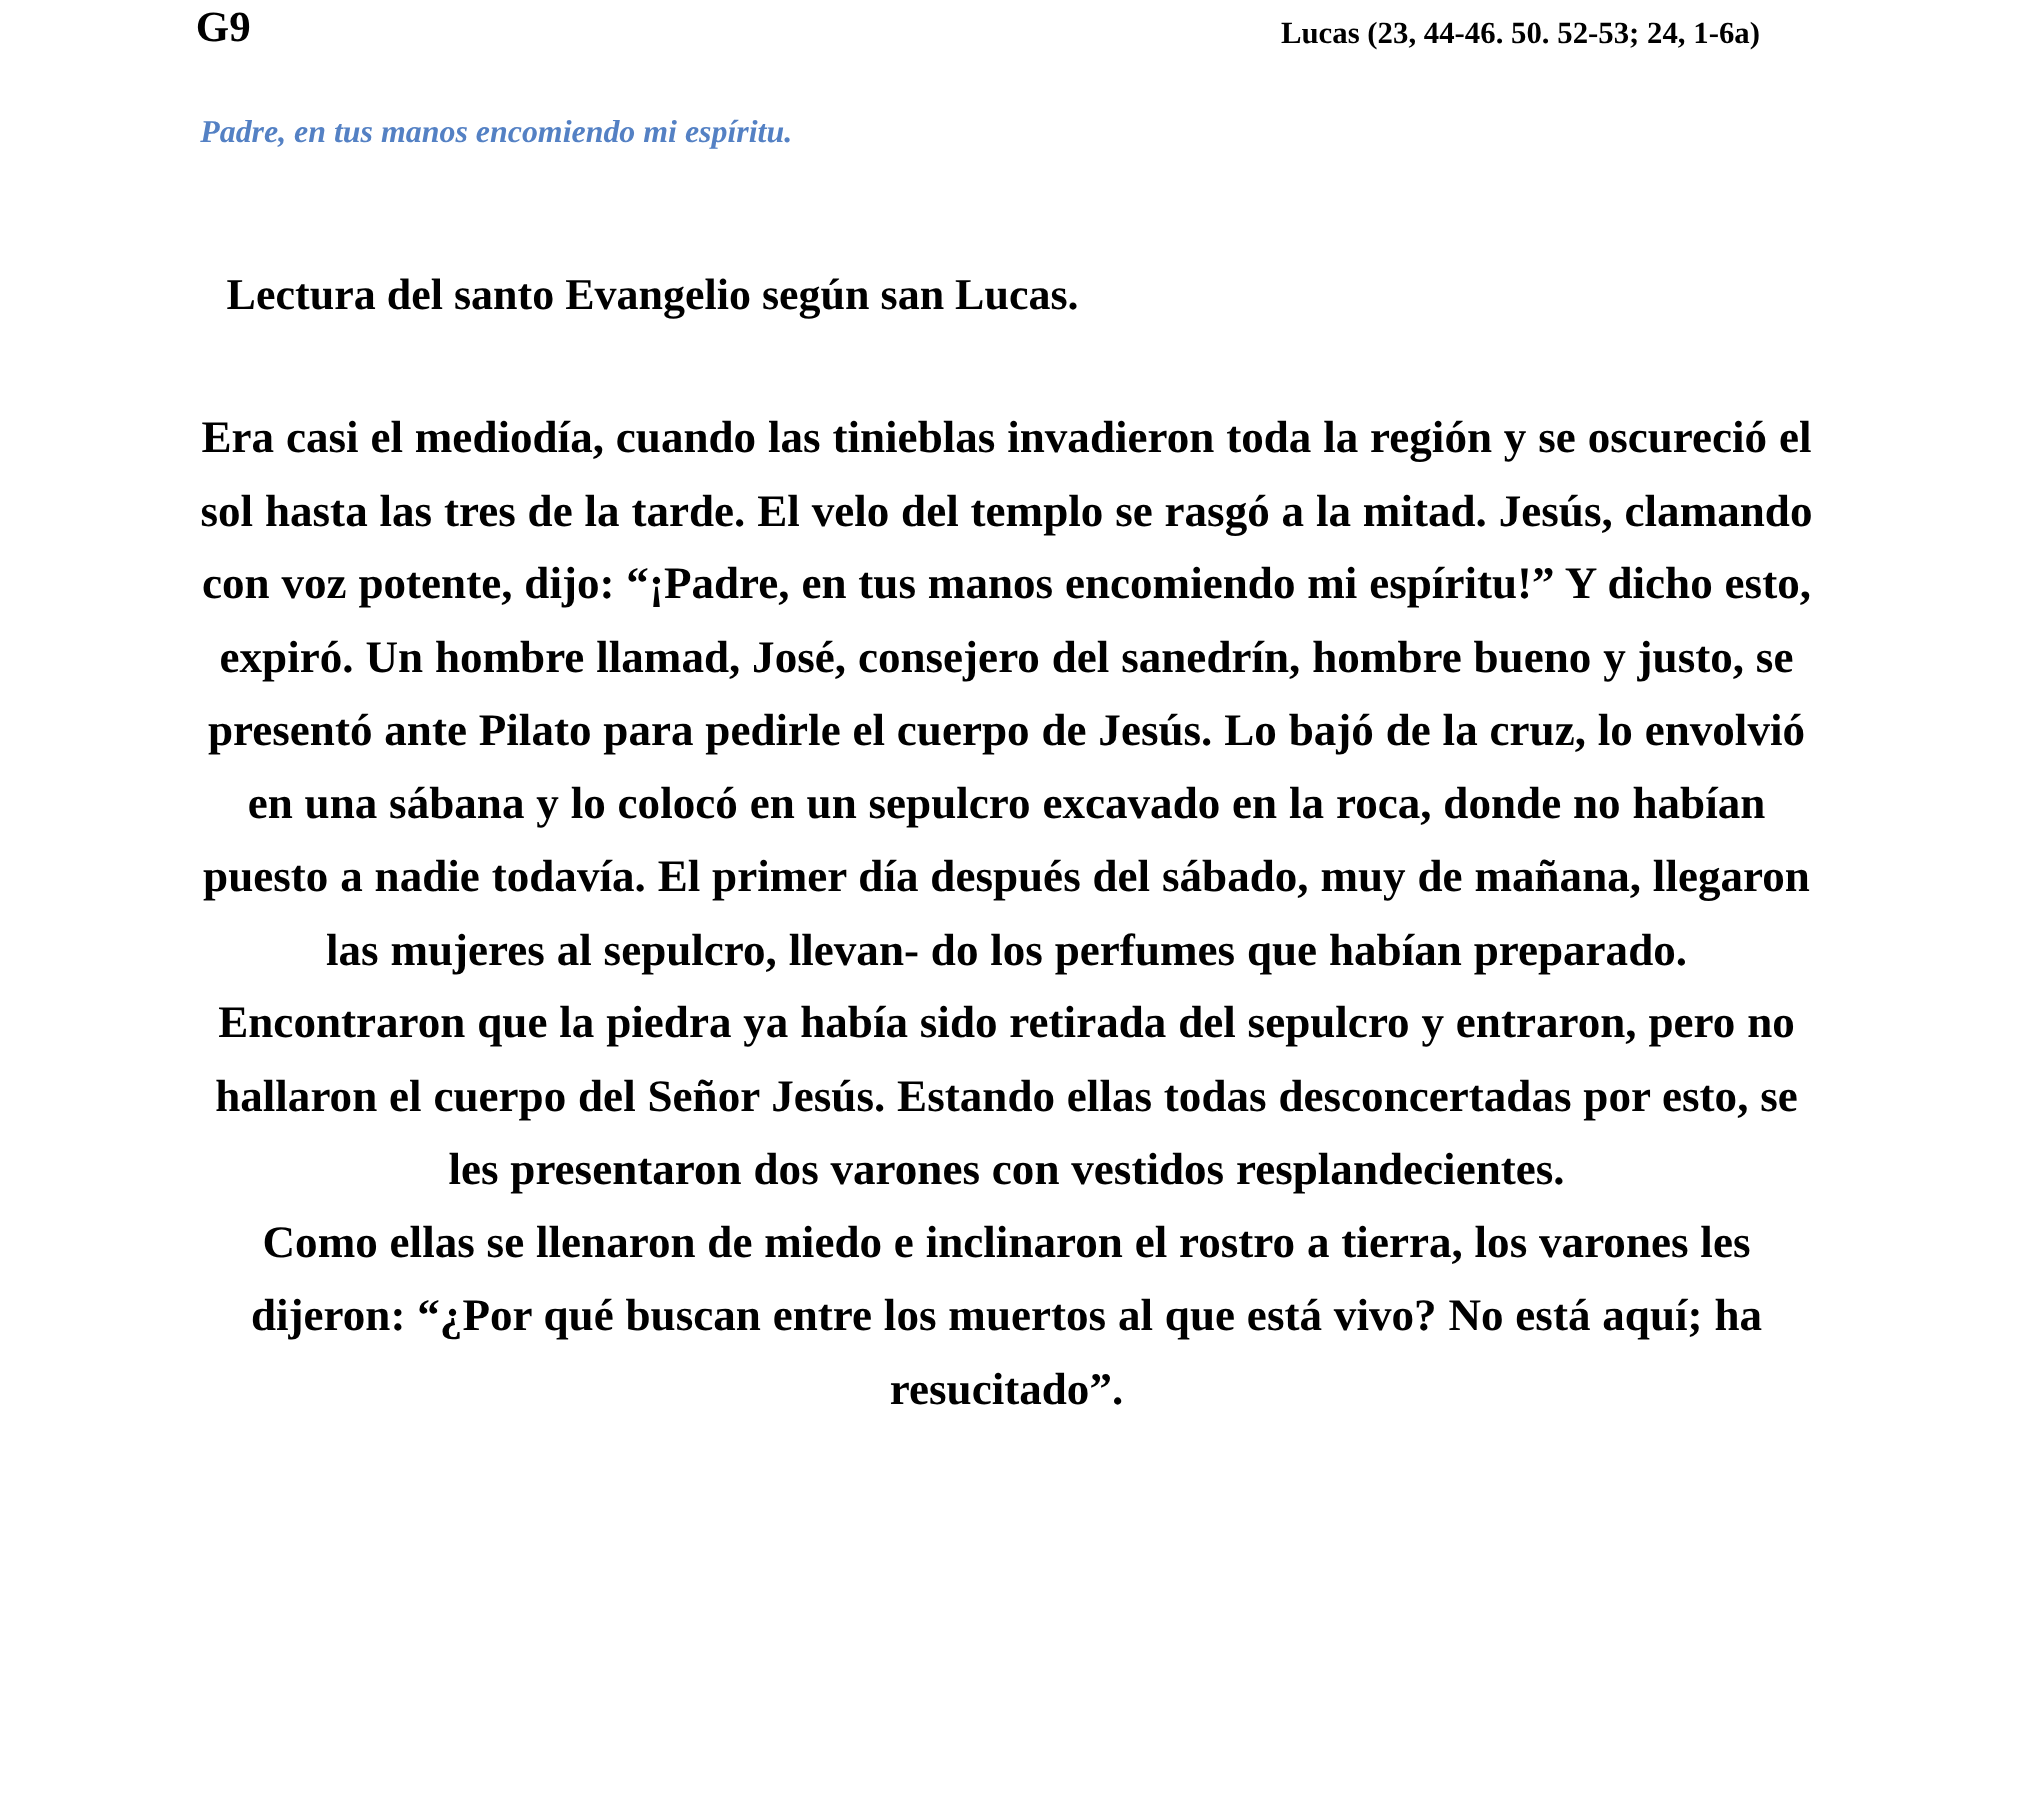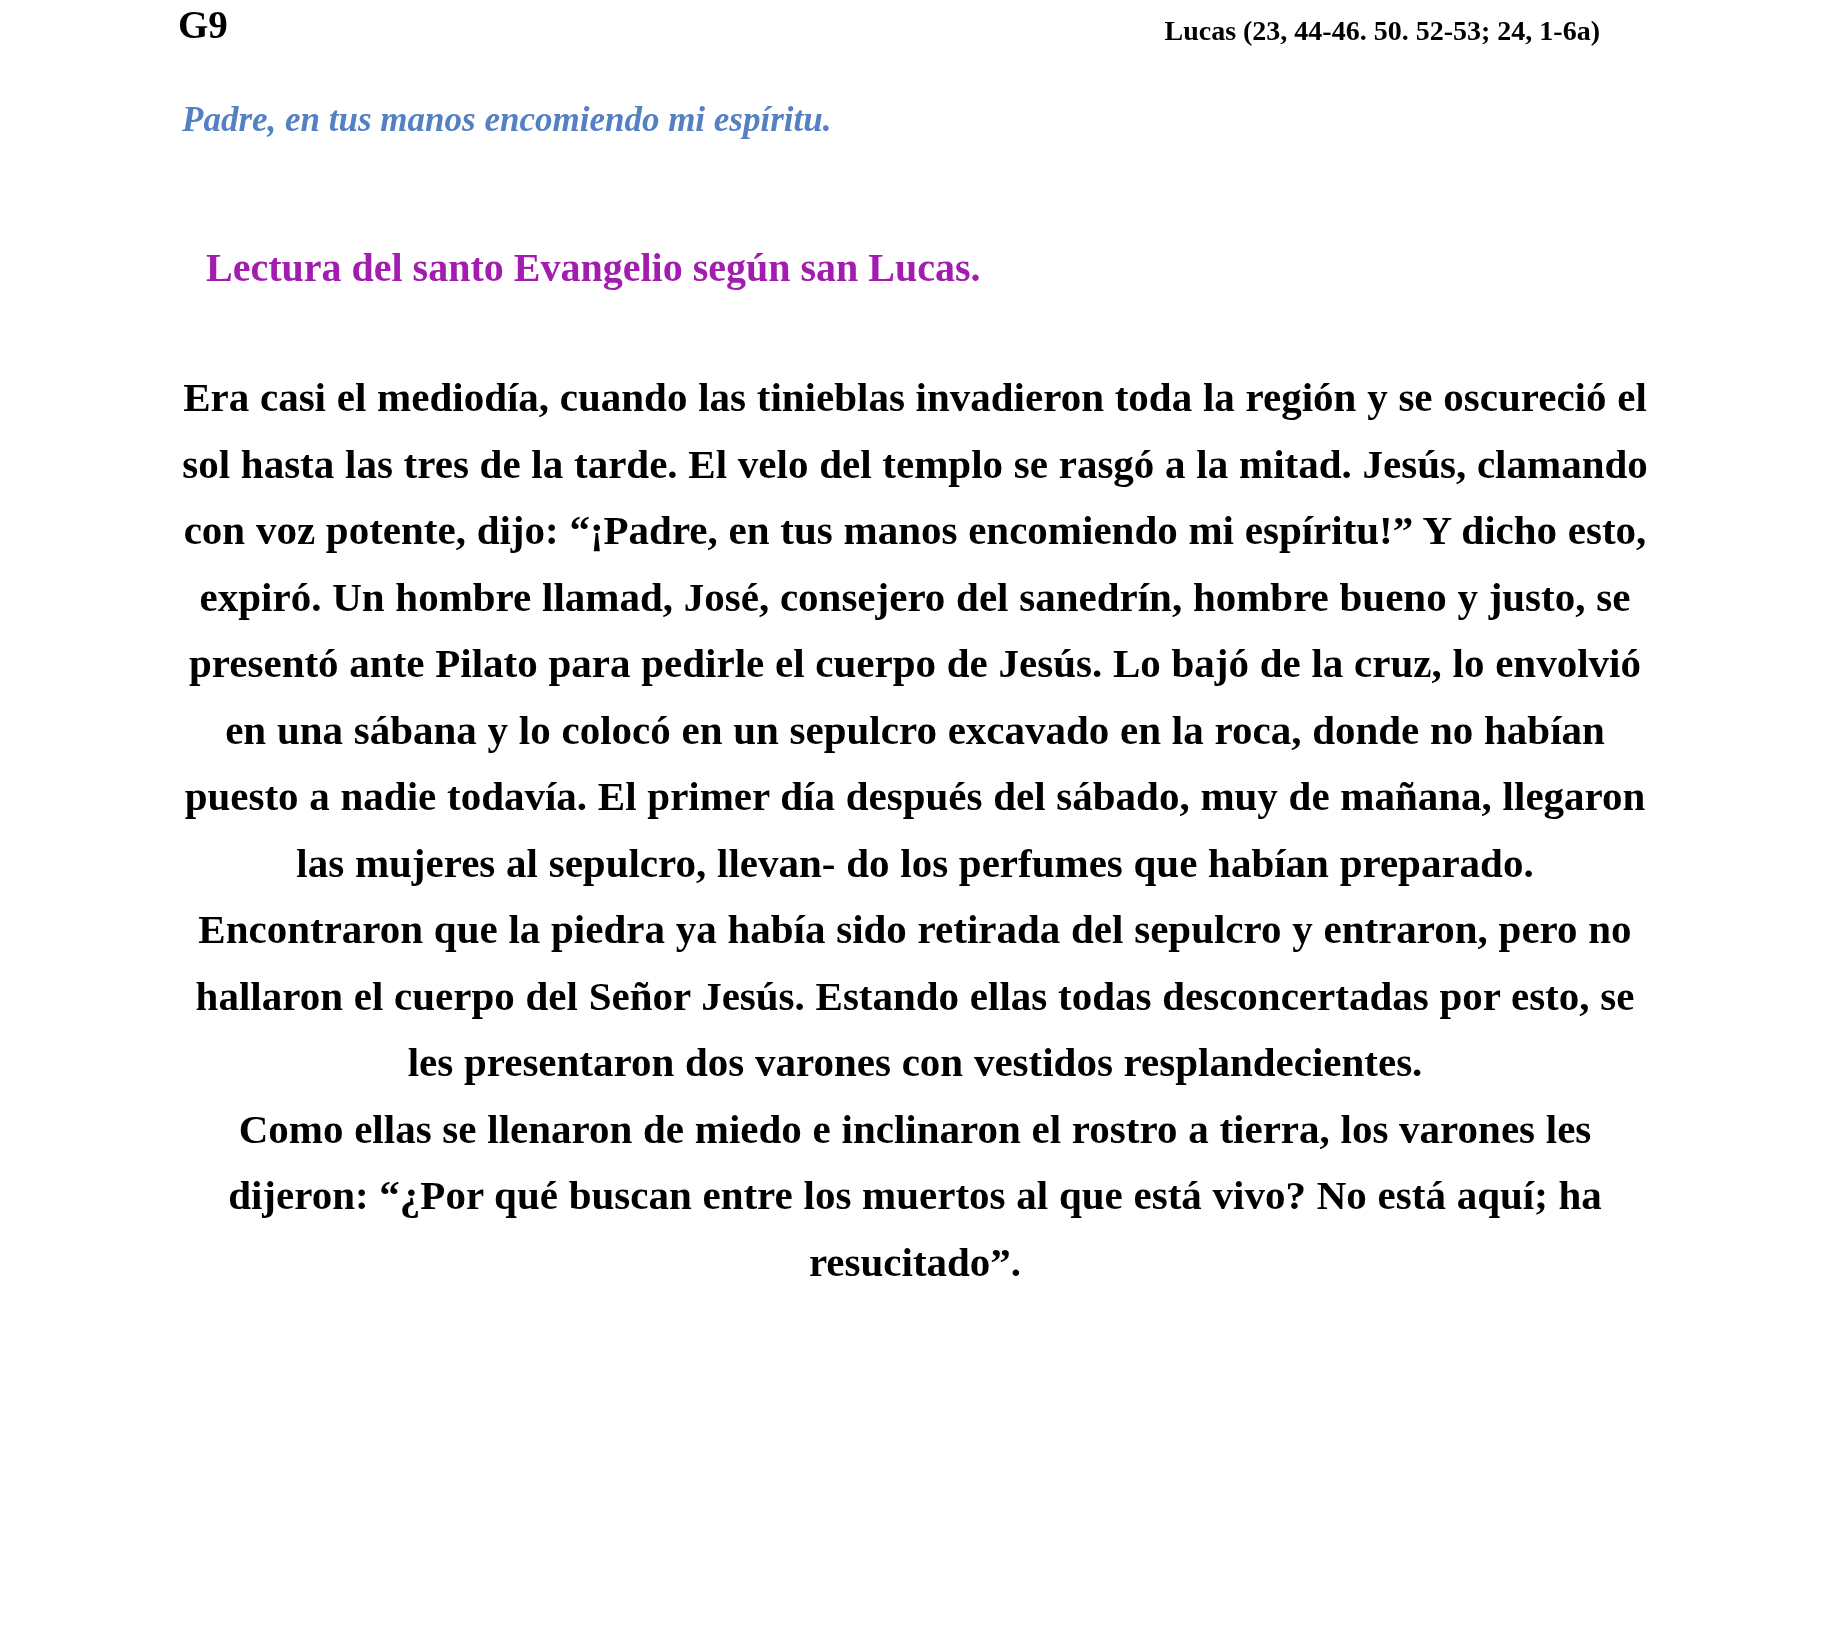--- a/index.html
+++ b/index.html
@@ -55,36 +55,36 @@
   }
 
   
   .antiphon {
     position: absolute;
     left: 182px;
     top: 98px;
     font-family: "Liberation Serif", "DejaVu Serif", serif;
     font-style: italic;
     font-weight: bold;
-    font-size: 35px;
+    font-size: 29px;
     line-height: 44px;
     color: #5481c4;
     white-space: nowrap;
   }
 
   
   .reading-title {
     position: absolute;
     left: 206px;
     top: 243px;
     font-family: "Liberation Serif", "DejaVu Serif", serif;
     font-weight: bold;
     font-size: 40px;
     line-height: 50px;
-    color: #a21caf;
+    color: #000000;
     white-space: nowrap;
   }
 
   
   .gospel-body {
     position: absolute;
     left: 180px;
     top: 364px;
     width: 1470px;
   }

